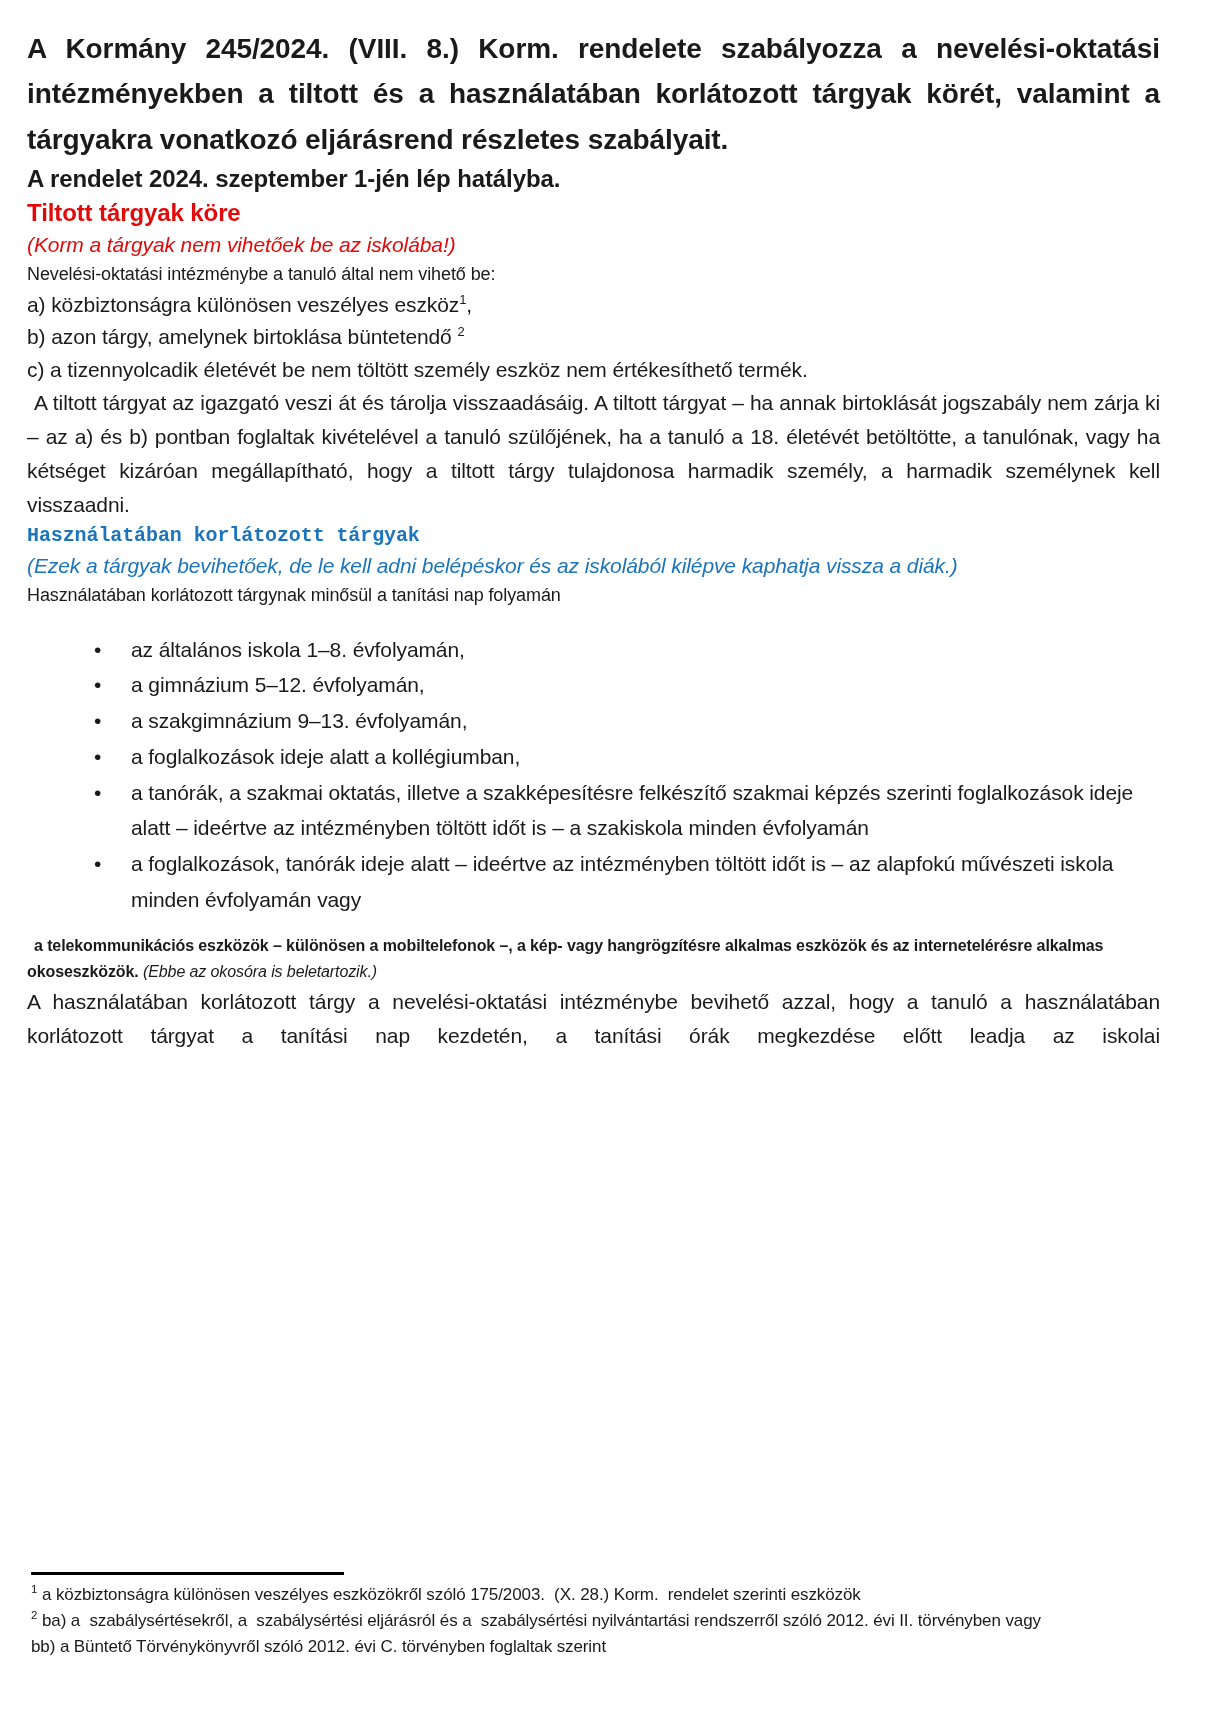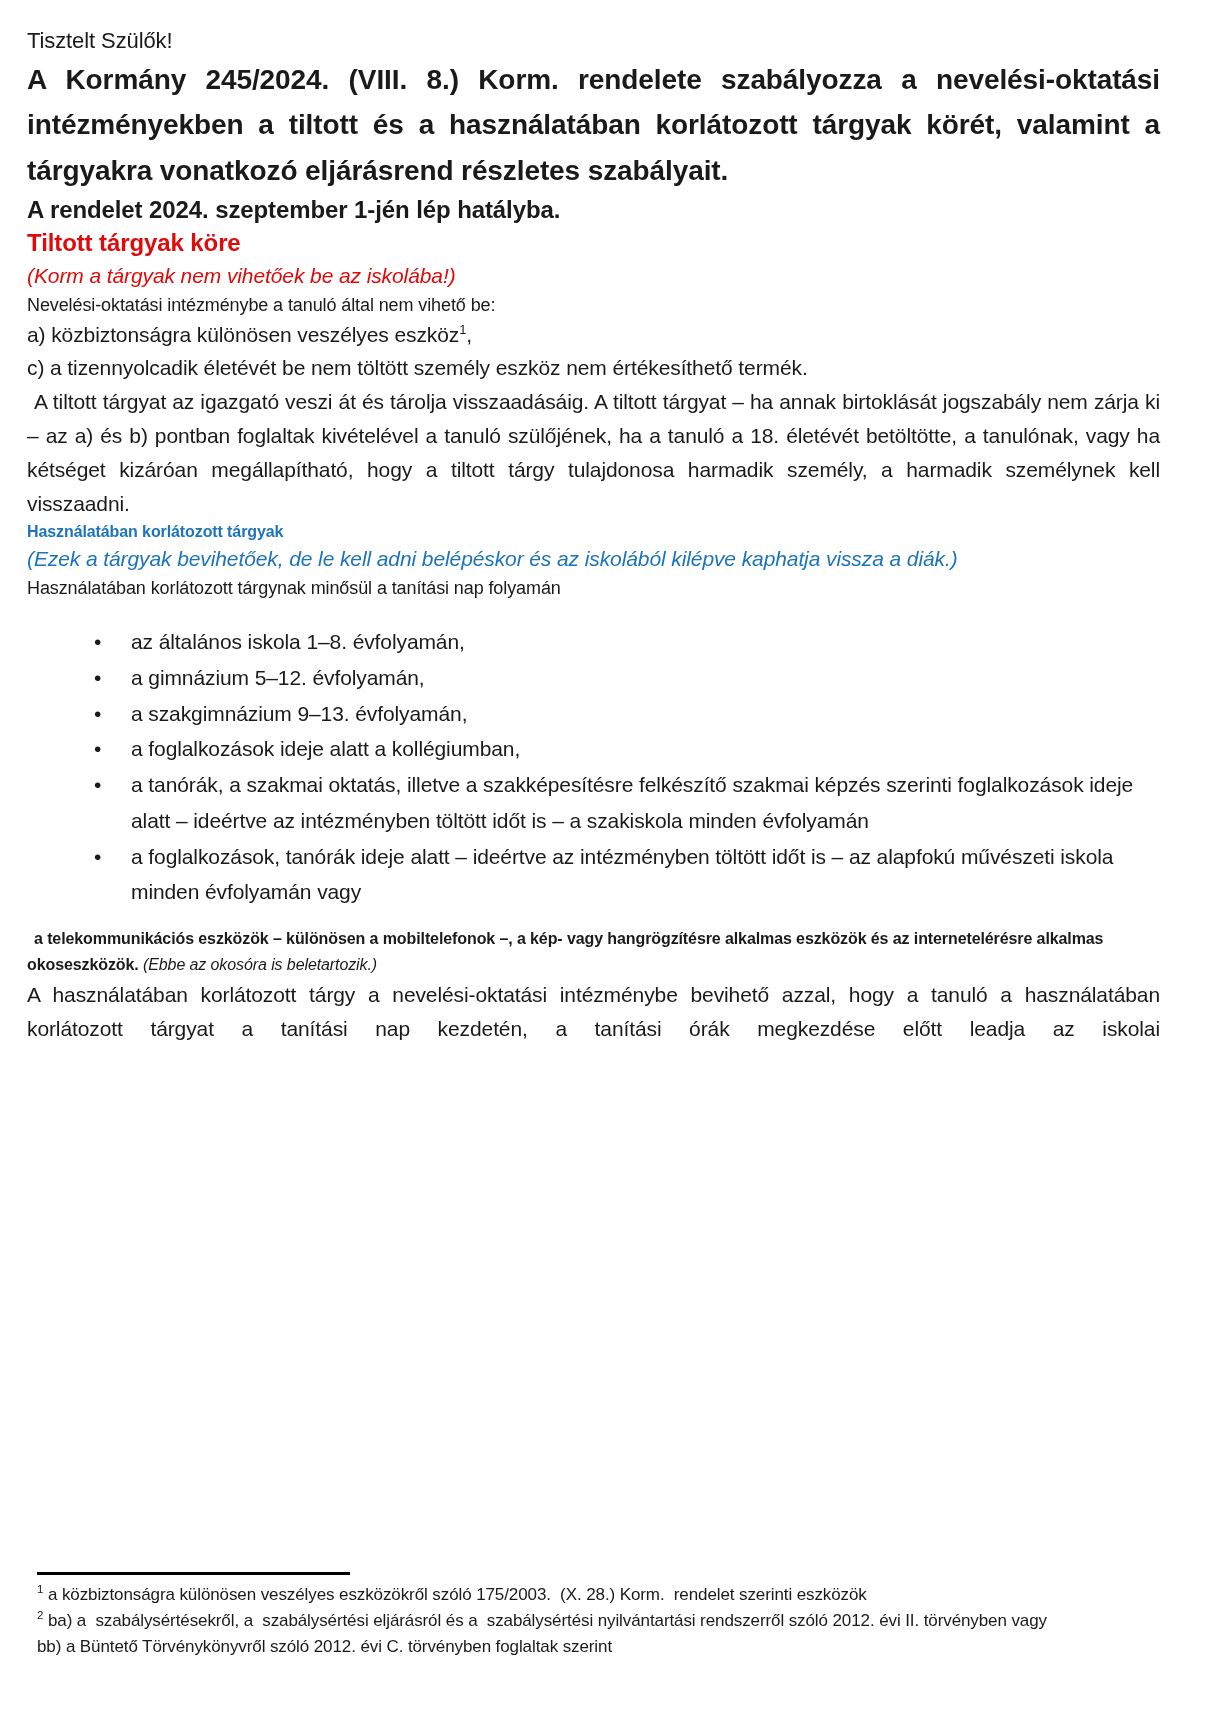--- a/index.html
+++ b/index.html
@@ -23,60 +23,60 @@
   .greeting{font-size:22px;line-height:1.4;}
   .intro{margin-top:72px;font-size:28px;font-weight:bold;line-height:1.62;text-align:justify;}
   .effective{margin-top:66px;font-size:24px;font-weight:bold;line-height:1.4;}
   .h-red{margin-top:74px;font-size:24px;font-weight:bold;color:var(--accent-red);line-height:1.4;}
   .note-red{margin-top:20px;font-size:21px;font-style:italic;color:var(--accent-red);line-height:1.5;}
   .lead{margin-top:16px;font-size:18px;line-height:1.55;}
   .item{margin-top:13px;font-size:21px;line-height:1.55;}
   .item-first{margin-top:16px;}
   sup.fn-ref{font-size:13px;vertical-align:super;line-height:0;}
   .handover{margin-top:26px;font-size:21px;line-height:1.62;text-align:justify;text-indent:7px;}
-  .h-blue{margin-top:72px;font-size:16px;font-weight:bold;color:var(--accent-blue);line-height:1.4;}
+  .h-blue{margin-top:72px;font-size:20px;font-weight:bold;color:var(--accent-blue);line-height:1.4;font-family:Liberation Mono, monospace;}
   .note-blue{margin-top:22px;font-size:21px;font-style:italic;color:var(--accent-blue);line-height:1.5;}
   ul.bullets{margin:22px 0 16px 0;padding:0 0 0 104px;list-style:none;}
   ul.bullets li{position:relative;font-size:21px;line-height:1.7;}
   ul.bullets li::before{
     content:"\2022";
     position:absolute;left:-37px;top:0;
     font-size:21px;
   }
   .devices{margin-top:14px;font-size:16px;line-height:1.62;text-indent:7px;}
   .devices .bold-run{font-weight:bold;}
   .devices .italic-run{font-style:italic;}
   .closing{margin-top:20px;font-size:21px;line-height:1.62;text-align:justify;text-align-last:justify;}
   .footnotes{
-    position:absolute;left:37px;top:1572px;width:1133px;
+    position:absolute;left:31px;top:1572px;width:1133px;
     font-size:17px;line-height:1.53;
   }
   .fn-separator{width:313px;height:3px;background:#000;margin:0 0 7px 0;}
   .fn{white-space:pre-wrap;}
   sup.fn-mark{font-size:11.5px;vertical-align:super;line-height:0;}
 </style>
 </head>
 <body style="background: rgb(255, 255, 255);">
 
 <div class="page">
 
-  <p class="greeting">Tisztelt Szülők!</p>
 
   <p class="intro">A Kormány 245/2024. (VIII. 8.) Korm. rendelete szabályozza a nevelési-oktatási intézményekben a tiltott és a használatában korlátozott tárgyak körét, valamint a tárgyakra vonatkozó eljárásrend részletes szabályait.</p>
 
   <p class="effective">A rendelet 2024. szeptember 1-jén lép hatályba.</p>
 
   <h2 class="h-red">Tiltott tárgyak köre</h2>
 
   <p class="note-red">(Korm a tárgyak nem vihetőek be az iskolába!)</p>
 
   <p class="lead">Nevelési-oktatási intézménybe a tanuló által nem vihető be:</p>
 
   <p class="item item-first"><span>a) közbiztonságra különösen veszélyes eszköz</span><sup class="fn-ref">1</sup><span>,</span></p>
 
+  <p class="item"><span>b) azon tárgy, amelynek birtoklása büntetendő </span><sup class="fn-ref">2</sup><span></span></p>
 
   <p class="item">c) a tizennyolcadik életévét be nem töltött személy eszköz nem értékesíthető termék.</p>
 
   <p class="handover">A tiltott tárgyat az igazgató veszi át és tárolja visszaadásáig. A tiltott tárgyat – ha annak birtoklását jogszabály nem zárja ki – az a) és b) pontban foglaltak kivételével a tanuló szülőjének, ha a tanuló a 18. életévét betöltötte, a tanulónak, vagy ha kétséget kizáróan megállapítható, hogy a tiltott tárgy tulajdonosa harmadik személy, a harmadik személynek kell visszaadni.</p>
 
   <h2 class="h-blue">Használatában korlátozott tárgyak</h2>
 
   <p class="note-blue">(Ezek a tárgyak bevihetőek, de le kell adni belépéskor és az iskolából kilépve kaphatja vissza a diák.)</p>
 
   <p class="lead">Használatában korlátozott tárgynak minősül a tanítási nap folyamán</p>

